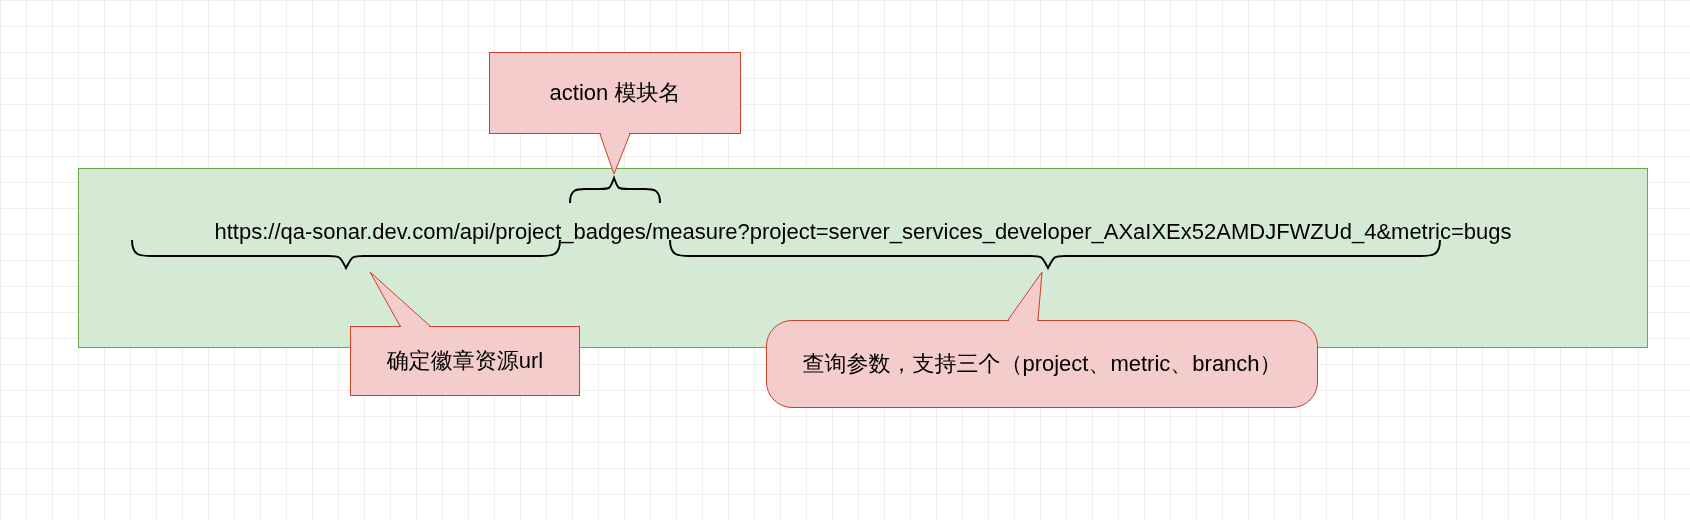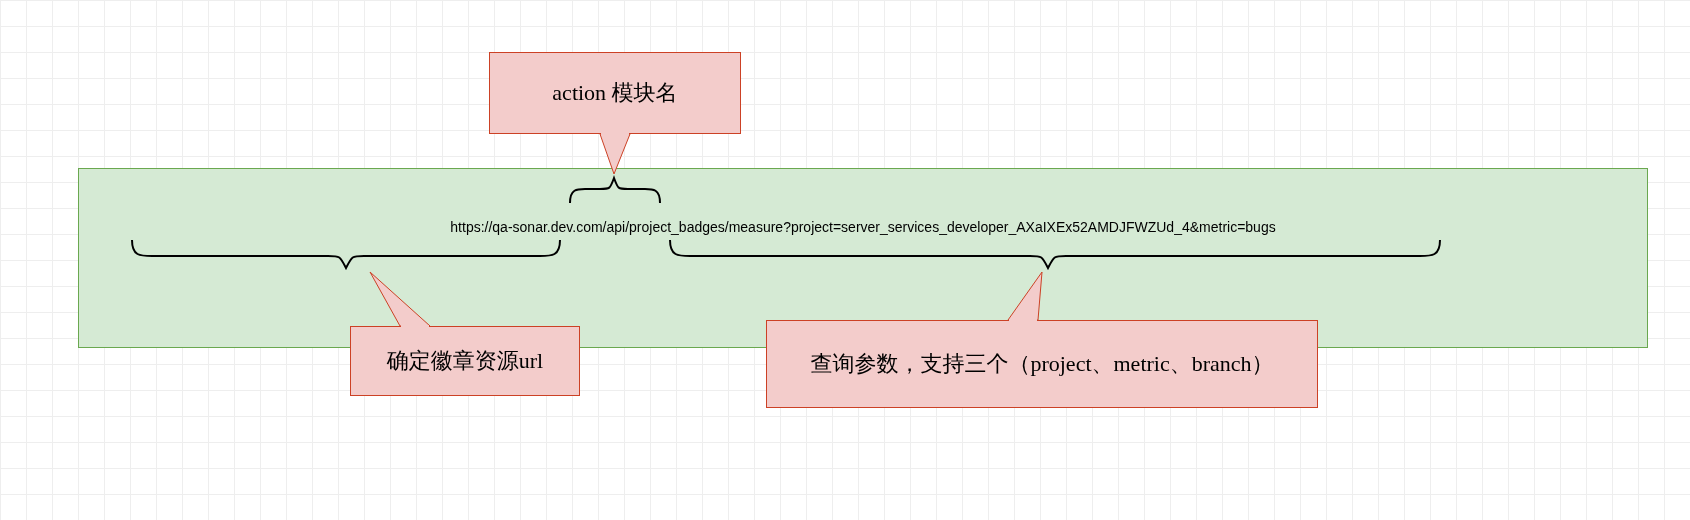--- a/index.html
+++ b/index.html
@@ -32,54 +32,54 @@
     background: #d5ead4;
     border: 1px solid #6aa84f;
     box-sizing: border-box;
   }
   .url-text {
     position: absolute;
     top: 50px;
     left: 0;
     right: 0;
     text-align: center;
-    font-size: 14px;
+    font-size: 22px;
     color: #000;
     white-space: nowrap;
   }
   .callout {
     position: absolute;
     background: #f3cccb;
     border: 1px solid #cc4125;
     box-sizing: border-box;
     display: flex;
     align-items: center;
     justify-content: center;
     font-size: 22px;
     color: #000;
     text-align: center;
-    font-family: Liberation Serif, serif;
   }
   .callout-top {
     left: 489px;
     top: 52px;
     width: 252px;
     height: 82px;
   }
   .callout-bl {
     left: 350px;
     top: 326px;
     width: 230px;
     height: 70px;
   }
   .callout-br {
     left: 766px;
     top: 320px;
     width: 552px;
     height: 88px;
+    border-radius: 26px;
   }
   svg.connectors {
     position: absolute;
     inset: 0;
     width: 1690px;
     height: 520px;
     pointer-events: none;
   }
 </style>
 </head>

